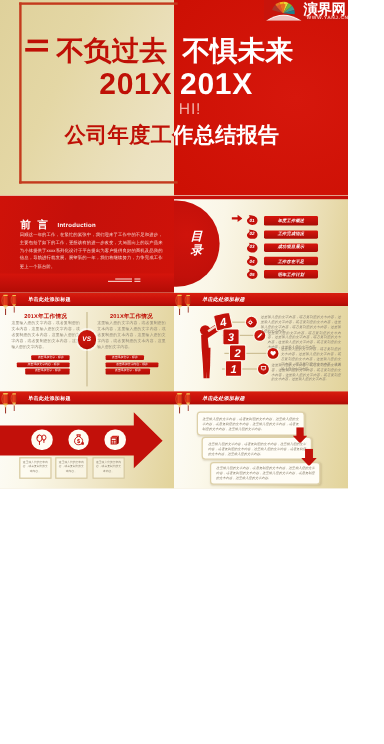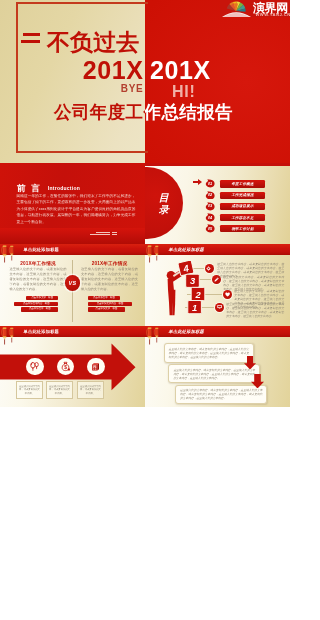--- a/index.html
+++ b/index.html
@@ -26,22 +26,22 @@
   .cov-mark{position:absolute;left:21px;top:33px;width:19px;height:12px;}
   .cov-mark i{position:absolute;height:2.6px;background:#bf1006;display:block;}
   .cov-lyear{position:absolute;left:0;top:58px;width:143.5px;text-align:right;
      font-size:25px;font-weight:bold;color:#bf1006;letter-spacing:0.6px;line-height:1;}
   .cov-ltag{position:absolute;left:0;top:83px;width:143.5px;text-align:right;
      font-size:10px;font-weight:bold;color:#b3402f;letter-spacing:0.7px;}
   .cov-rtitle{position:absolute;left:152px;top:31px;font-size:23px;font-weight:bold;
      color:#fff;letter-spacing:0.1px;line-height:1;}
   .cov-ryear{position:absolute;left:150px;top:58px;font-size:25px;font-weight:bold;
      color:#fff;letter-spacing:0.6px;line-height:1;}
-  .cov-rtag{position:absolute;left:149px;top:83px;font-size:16px;font-weight:bold;
-     color:#f0b0a6;letter-spacing:0.7px;margin-left:23px;}
+  .cov-rtag{position:absolute;left:149px;top:83px;font-size:13px;font-weight:normal;
+     color:#f0b0a6;letter-spacing:0.7px;}
   .cov-sub-wrap{position:absolute;left:0;top:102px;width:290px;height:22px;}
   .cov-clip{position:absolute;top:0;height:22px;overflow:hidden;}
   .cov-clip.a{left:0;width:145px;}
   .cov-clip.b{left:145px;width:145px;}
   .cov-sub{position:absolute;top:0;font-size:17.5px;font-weight:bold;
      letter-spacing:0.4px;line-height:21px;white-space:nowrap;}
   .cov-clip.a .cov-sub{left:54px;color:#bf1006;}
   .cov-clip.b .cov-sub{left:-91px;color:#fff;}
 
   
@@ -167,21 +167,21 @@
   <div class="slide s-full" id="cover">
     <div class="cov-bg"></div>
     <div class="cov-red"></div>
     <div class="cov-box"></div>
     <div class="cov-mark">
       <i style="top:0;left:2px;width:17px"></i>
         <i style="top:7px;left:0;width:19px"></i>
     </div>
     <div class="cov-ltitle">不负过去</div>
     <div class="cov-lyear">201X</div>
-    <div class="cov-ltag">BYE</div>
+    <div class="cov-rtitle">不惧未来</div>
     <div class="cov-ryear">201X</div>
     <div class="cov-rtag">HI!</div>
     <div class="cov-sub-wrap">
       <div class="cov-clip a">
         <div class="cov-sub">公司年度工作总结报告</div>
         </div>
       <div class="cov-clip b">
         <div class="cov-sub">公司年度工作总结报告</div>
         </div>
     </div>

